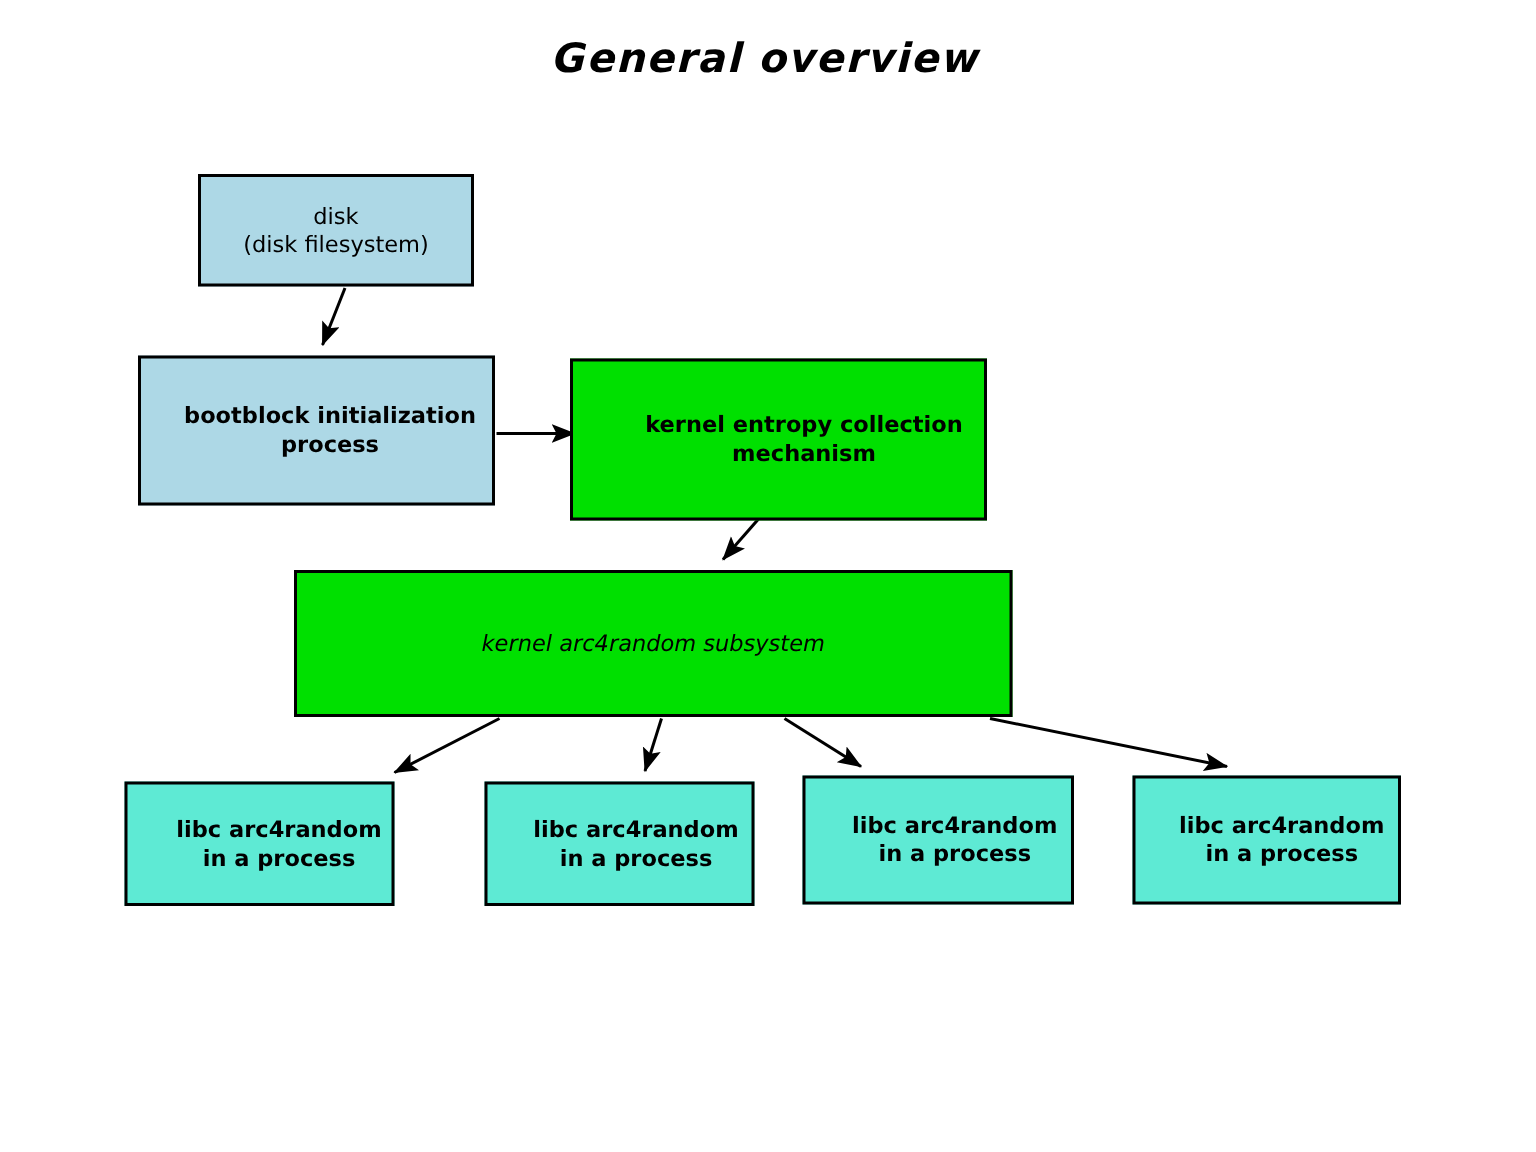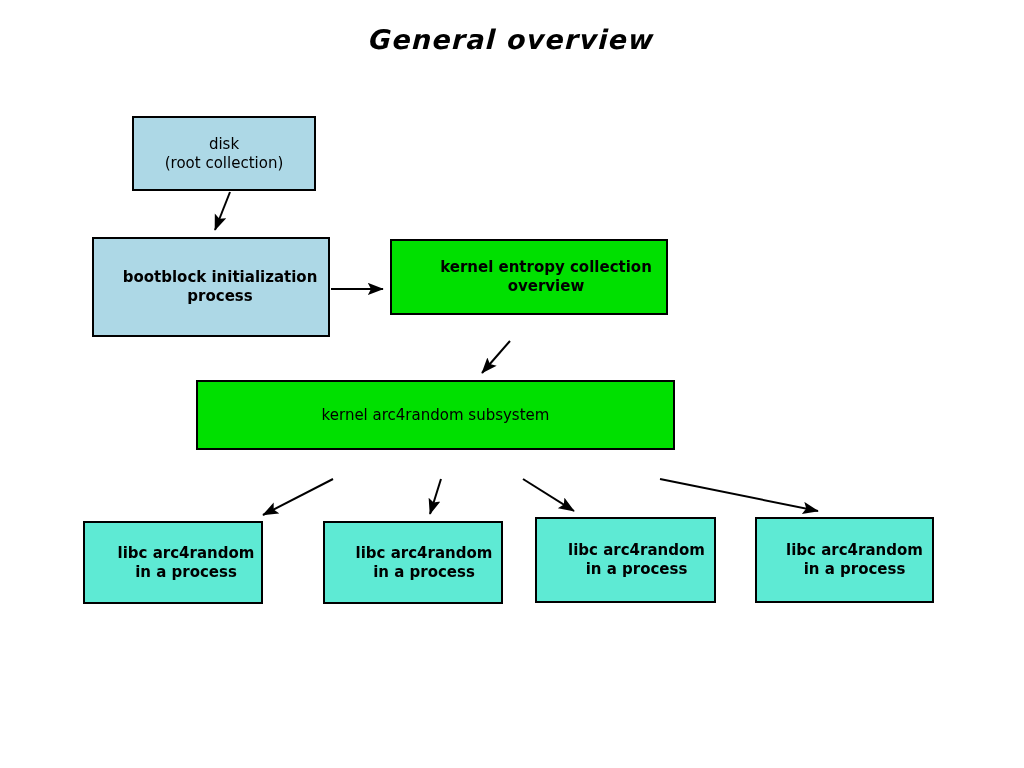--- a/index.html
+++ b/index.html
@@ -85,25 +85,25 @@
 
   
   #node-disk {
     left: 132px; top: 116px; width: 184px; height: 75px;
   }
   #node-bootblock {
     left: 92px; top: 237px; width: 238px; height: 100px;
     padding-left: 18px;
   }
   #node-entropy {
-    left: 390px; top: 239px; width: 278px; height: 76px;
+    left: 380px; top: 239px; width: 278px; height: 108px;
     padding-left: 34px;
   }
   #node-arc4random {
-    left: 196px; top: 380px; width: 479px; height: 70px;
+    left: 196px; top: 380px; width: 479px; height: 98px; font-style: italic;
   }
   #node-libc-1 {
     left: 83px;  top: 521px; width: 180px; height: 83px; padding-left: 26px;
   }
   #node-libc-2 {
     left: 323px; top: 521px; width: 180px; height: 83px; padding-left: 22px;
   }
   #node-libc-3 {
     left: 535px; top: 517px; width: 181px; height: 86px; padding-left: 22px;
   }
@@ -135,31 +135,31 @@
 
     <line x1="441" y1="479" x2="430" y2="514" stroke="#000000" stroke-width="2" marker-end="url(#arrowhead)"></line>
 
     <line x1="523" y1="479" x2="574" y2="511" stroke="#000000" stroke-width="2" marker-end="url(#arrowhead)"></line>
 
     <line x1="660" y1="479" x2="818" y2="511" stroke="#000000" stroke-width="2" marker-end="url(#arrowhead)"></line>
   </svg>
 
   <div class="node fill-blue center-text" id="node-disk">
     <span class="line">disk</span>
-    <span class="line">(root collection)</span>
+    <span class="line">(disk filesystem)</span>
   </div>
 
   <div class="node fill-blue left-text" id="node-bootblock">
     <span class="line">bootblock initialization</span>
     <span class="line">process</span>
   </div>
 
   <div class="node fill-green left-text" id="node-entropy">
     <span class="line">kernel entropy collection</span>
-    <span class="line">overview</span>
+    <span class="line">mechanism</span>
   </div>
 
   <div class="node fill-green center-text" id="node-arc4random">
     <span class="line">kernel arc4random subsystem</span>
   </div>
 
   <div class="node fill-orange left-text" id="node-libc-1">
     <span class="line">libc arc4random</span>
     <span class="line">in a process</span>
   </div>

